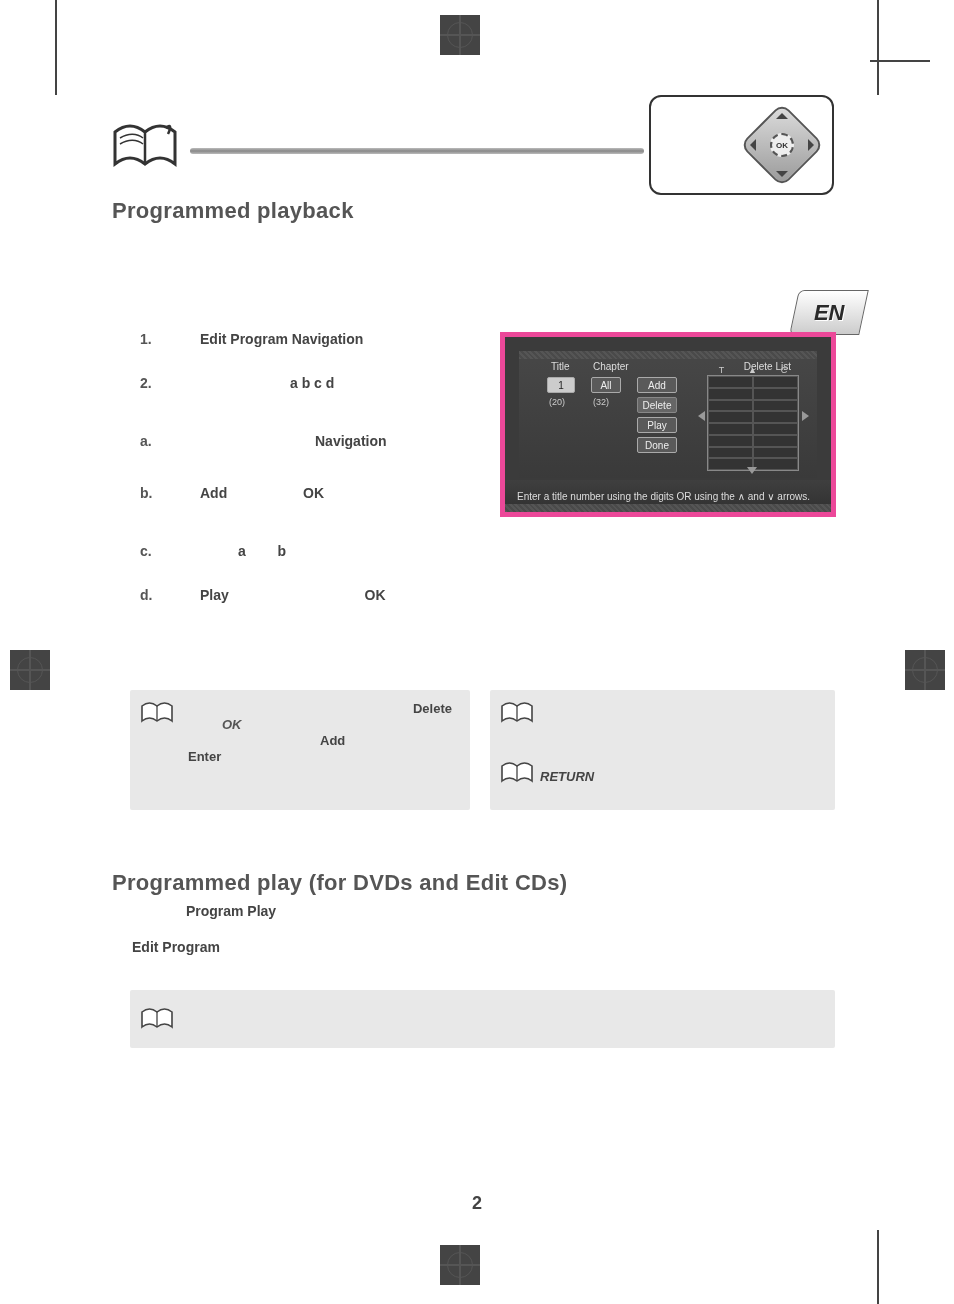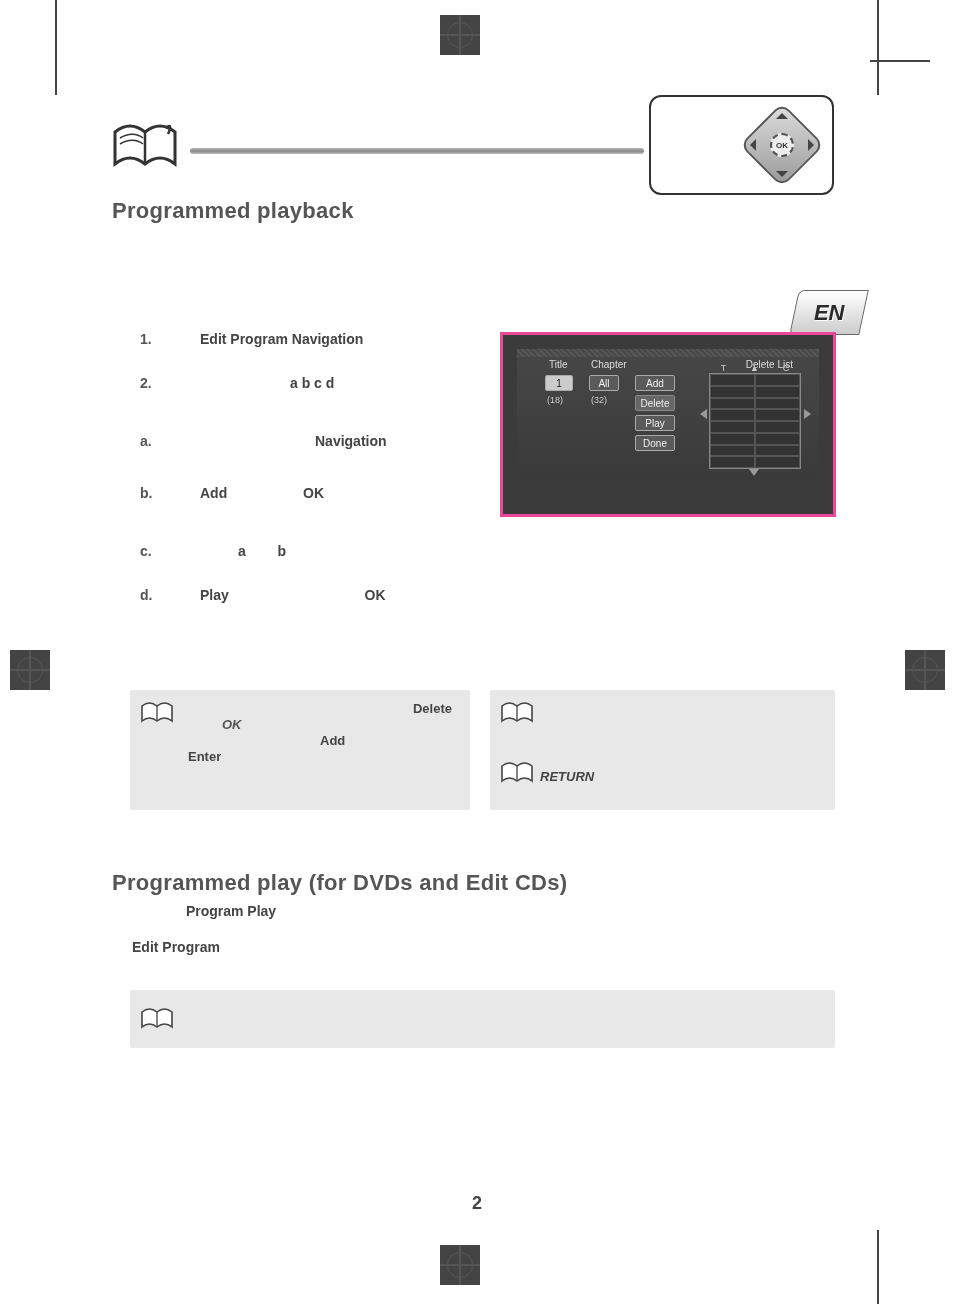--- a/index.html
+++ b/index.html
@@ -141,21 +141,21 @@
   .steps .content { margin-left: 60px; font-weight: bold; color:#444;margin-top:12px; }
   .steps .content .light { font-weight:normal; color:#888; }
   .steps .content .strong { font-weight:800; color:#444; }
 
   
   .osd {
     position: absolute;
     left: 500px; top: 332px;
     width: 336px; height: 185px;
     background: #3b3b3b;
-    border: 3px solid #ec4899;
+    border: 5px solid #ec4899;
     font-family: Arial, sans-serif;
   }
   .osd-inner {
     position:absolute; left:14px; top:14px; right:14px; bottom:34px;
     background: linear-gradient(to bottom, #474747, #3a3a3a);
   }
   .osd-inner::before {
     content:"";
     position:absolute; left:0; right:0; top:0; height:8px;
     background: repeating-linear-gradient(45deg,#555,#555 2px,#4a4a4a 2px,#4a4a4a 4px);
@@ -357,21 +357,21 @@
   <div class="osd-inner">
     <div class="osd-col-hdr title">Title</div>
     <div class="osd-col-hdr chapter">Chapter</div>
     <div class="osd-col-hdr proglist">Delete List</div>
     <div class="osd-box title-1">1</div>
     <div class="osd-box chap-all">All</div>
     <div class="osd-box add">Add</div>
     <div class="osd-box delete">Delete</div>
     <div class="osd-box play">Play</div>
     <div class="osd-box done">Done</div>
-    <div class="osd-count c1">(18)</div>
+    <div class="osd-count c1">(20)</div>
     <div class="osd-count c2">(32)</div>
     <div class="osd-grid-hdr">
       <span>T</span>
       <span>▲</span>
       <span>C</span>
     </div>
     <div class="osd-grid">
       <div></div>
         <div></div>
         <div></div>
@@ -386,20 +386,21 @@
         <div></div>
         <div></div>
         <div></div>
         <div></div>
         <div></div>
     </div>
     <div class="osd-tri left"></div>
     <div class="osd-tri right"></div>
     <div class="osd-tri down"></div>
   </div>
+  <div class="osd-footer">Enter a title number using the digits OR using the ∧ and ∨ arrows.</div>
 </div>
 
 <div class="note-box note1">
   <svg class="book-icon-sm" viewBox="0 0 34 26">
     <path d="M2 6 C7 2,12 2,17 6 C22 2,27 2,32 6 L32 21 C27 17,22 17,17 21 C12 17,7 17,2 21 Z" fill="#fff" stroke="#444" stroke-width="1.6"></path>
     <path d="M17 6 L17 21" stroke="#444" stroke-width="1.3"></path>
   </svg>
   <div style="position:absolute; right:18px; top:10px;" class="strong">Delete</div>
   <div style="position:absolute; left:92px; top:26px;" class="ital">OK</div>
   <div style="position:absolute; left:190px; top:42px;" class="strong">Add</div>

